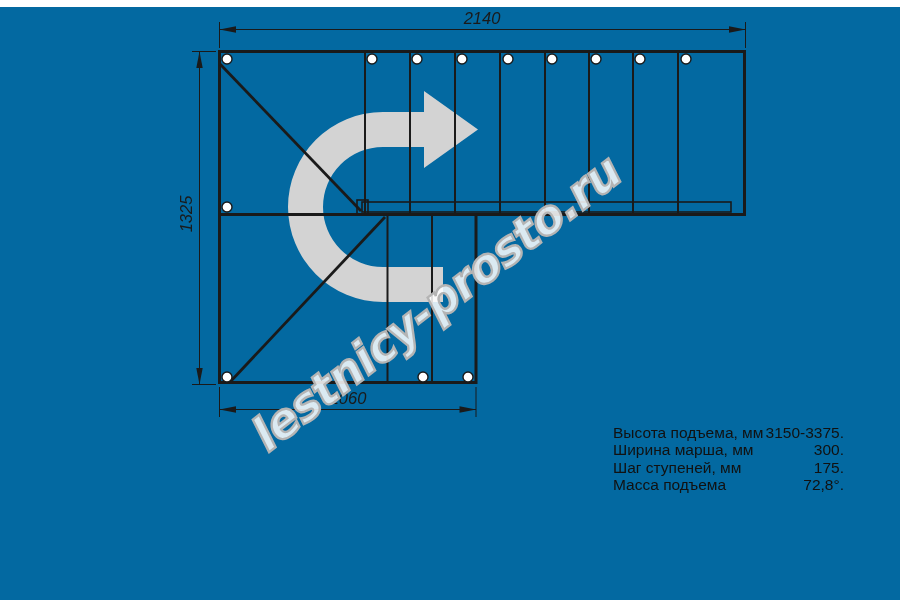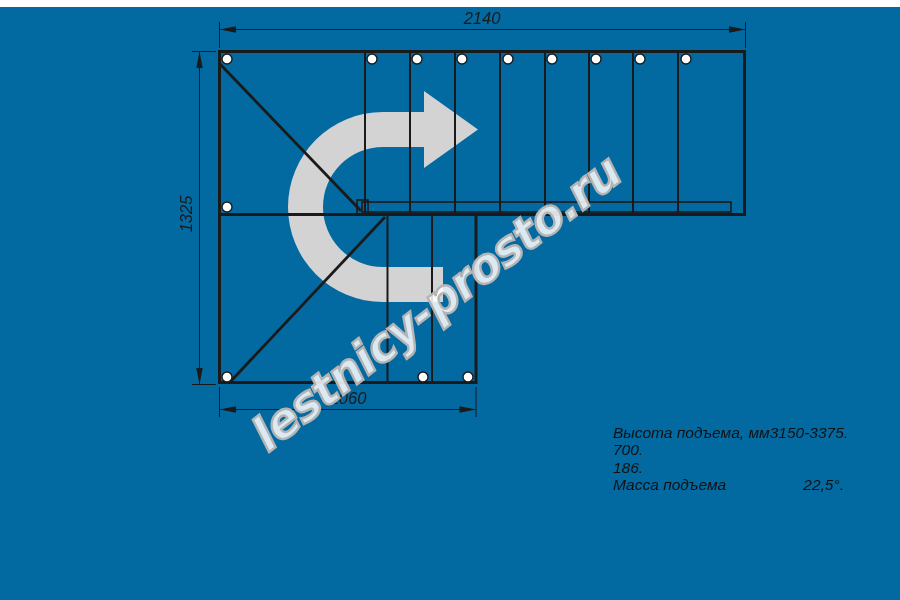--- a/index.html
+++ b/index.html
@@ -12,21 +12,21 @@
     font-family:"Liberation Sans",sans-serif;
     font-style:italic;font-size:16.5px;fill:#1a1a1a;
   }
   .watermark{
     font-family:"DejaVu Sans",sans-serif;
     font-style:italic;font-weight:bold;font-size:47px;letter-spacing:-1px;
     fill:#ffffff;fill-opacity:0.86;stroke:#b4b4b4;stroke-width:2.4px;
   }
   .specs{
     position:absolute;left:613px;top:417px;width:231px;
-    font-style:italic;font-size:15.5px;line-height:17.3px;color:#111;
+    font-size:15.5px;line-height:17.3px;color:#111;
   }
   .spec-row{display:flex;justify-content:space-between;}
   .spec-row .lbl{white-space:nowrap;}
   .spec-row .val{white-space:nowrap;text-align:right;}
 </style>
 </head>
 <body>
 
 <div class="page">
 
@@ -112,24 +112,26 @@
 
     <text class="watermark" transform="translate(268,446) rotate(-37.6)" textLength="450" lengthAdjust="spacingAndGlyphs">lestnicy-prosto.ru</text>
   </svg>
 
   <div class="specs">
     <div class="spec-row">
       <span class="lbl">Высота подъема, мм</span>
       <span class="val">3150-3375.</span>
     </div>
     <div class="spec-row">
-      <span class="val">700.</span>
+      <span class="lbl">Ширина марша, мм</span>
+      <span class="val">300.</span>
     </div>
     <div class="spec-row">
-      <span class="val">186.</span>
+      <span class="lbl">Шаг ступеней, мм</span>
+      <span class="val">175.</span>
     </div>
     <div class="spec-row">
       <span class="lbl">Масса подъема</span>
-      <span class="val">22,5°.</span>
+      <span class="val">72,8°.</span>
     </div>
   </div>
 
 </div>
 
 </body></html>

